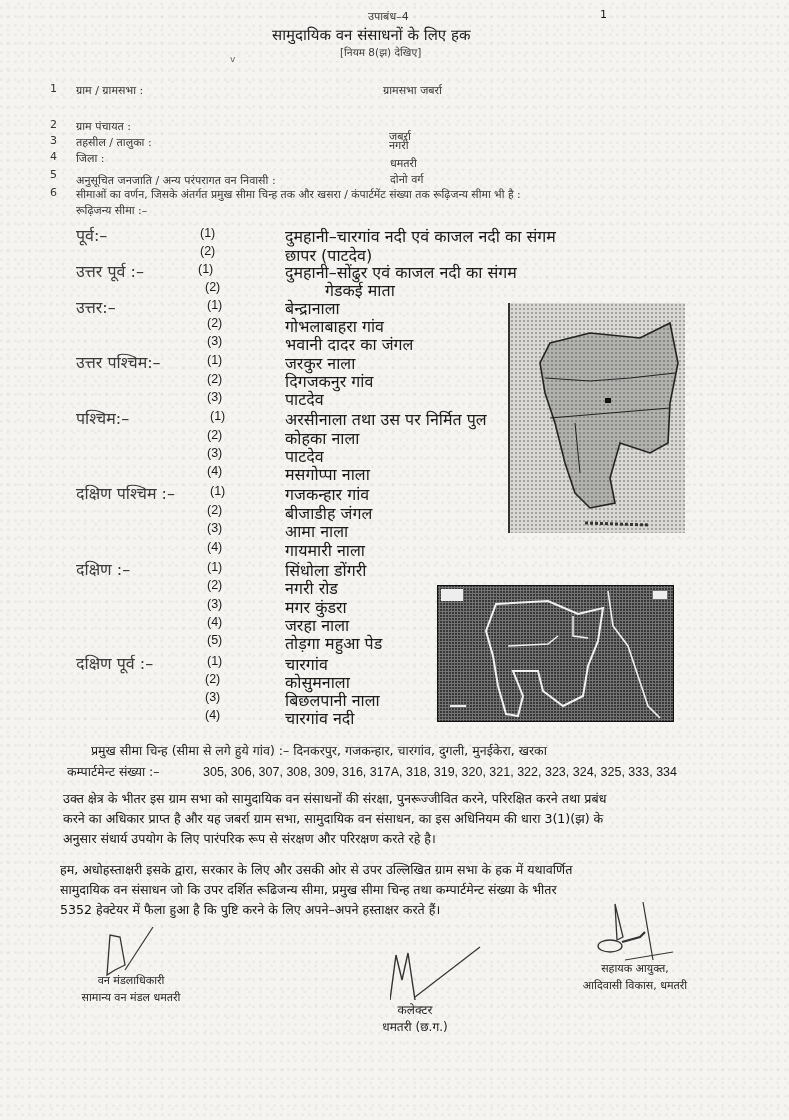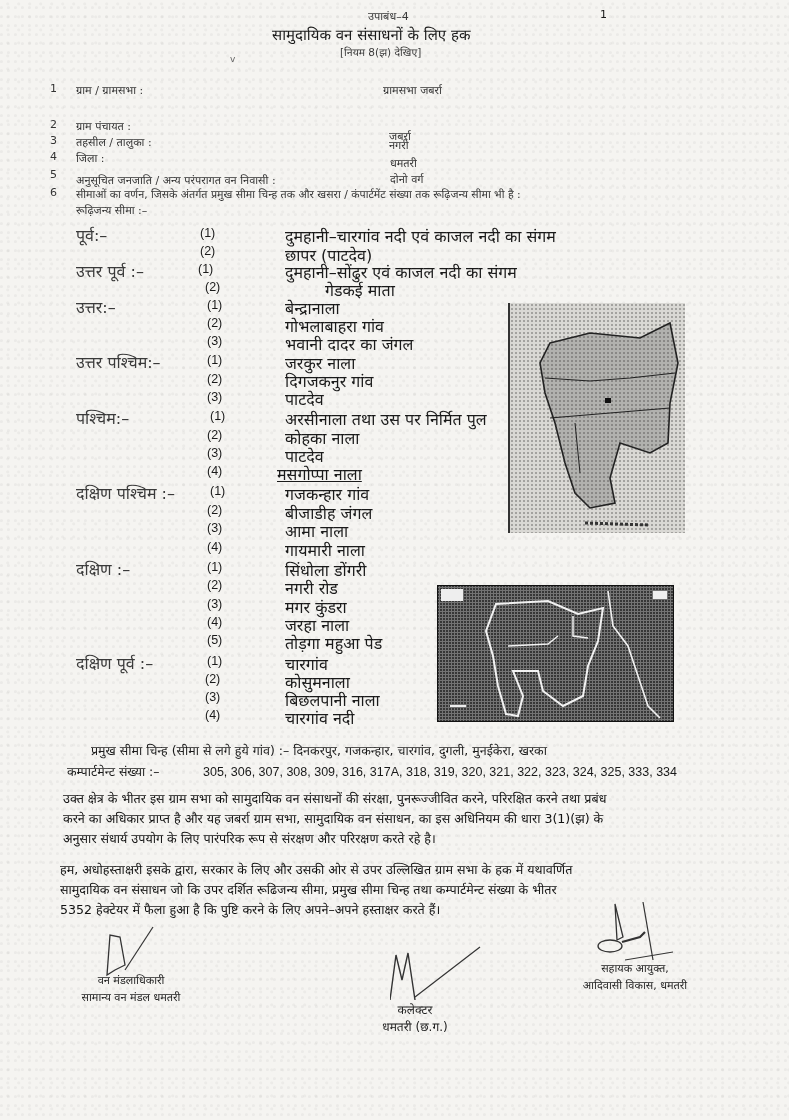--- a/index.html
+++ b/index.html
@@ -112,21 +112,21 @@
     <div class="abs b-row" style="left:285px;top:388px;">पाटदेव</div>
 
     <div class="abs b-row faint" style="left:76px;top:407px;">पश्चिम:–</div>
     <div class="abs num" style="left:210px;top:409px;">(1)</div>
     <div class="abs b-row" style="left:285px;top:408px;">अरसीनाला तथा उस पर निर्मित पुल</div>
     <div class="abs num" style="left:207px;top:428px;">(2)</div>
     <div class="abs b-row" style="left:285px;top:427px;">कोहका नाला</div>
     <div class="abs num" style="left:207px;top:446px;">(3)</div>
     <div class="abs b-row" style="left:285px;top:445px;">पाटदेव</div>
     <div class="abs num" style="left:207px;top:464px;">(4)</div>
-    <div class="abs b-row" style="left:277px;top:463px;text-decoration:underline;">मसगोप्पा नाला</div>
+    <div class="abs b-row" style="left:285px;top:463px;">मसगोप्पा नाला</div>
 
     <div class="abs b-row faint" style="left:76px;top:482px;">दक्षिण पश्चिम :–</div>
     <div class="abs num" style="left:210px;top:484px;">(1)</div>
     <div class="abs b-row" style="left:285px;top:483px;">गजकन्हार गांव</div>
     <div class="abs num" style="left:207px;top:503px;">(2)</div>
     <div class="abs b-row" style="left:285px;top:502px;">बीजाडीह जंगल</div>
     <div class="abs num" style="left:207px;top:521px;">(3)</div>
     <div class="abs b-row" style="left:285px;top:520px;">आमा नाला</div>
     <div class="abs num" style="left:207px;top:540px;">(4)</div>
     <div class="abs b-row" style="left:285px;top:539px;">गायमारी नाला</div>

